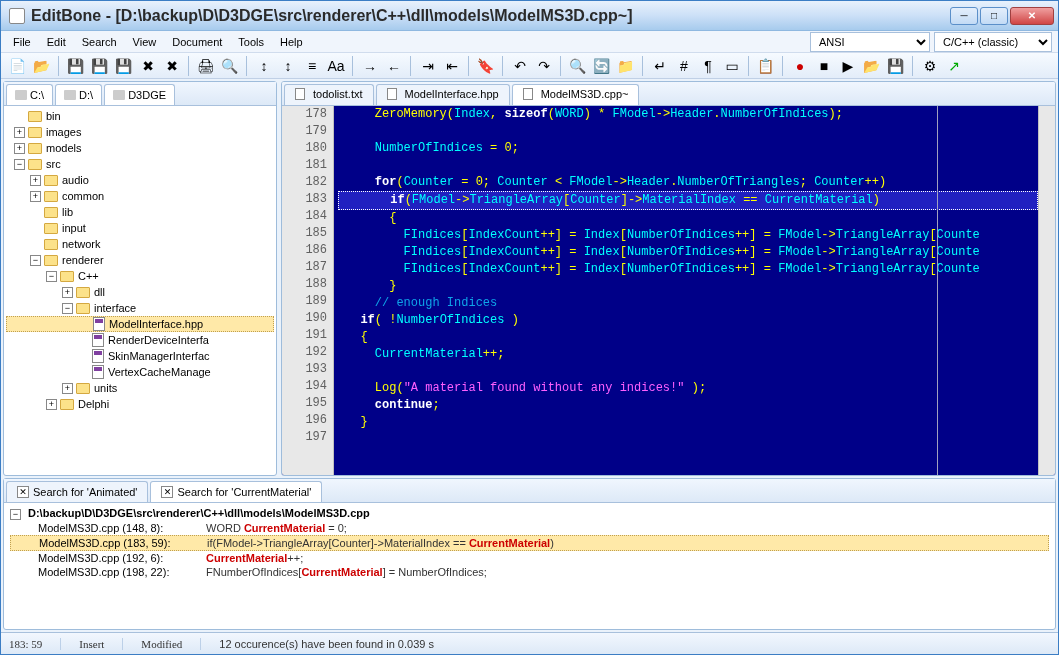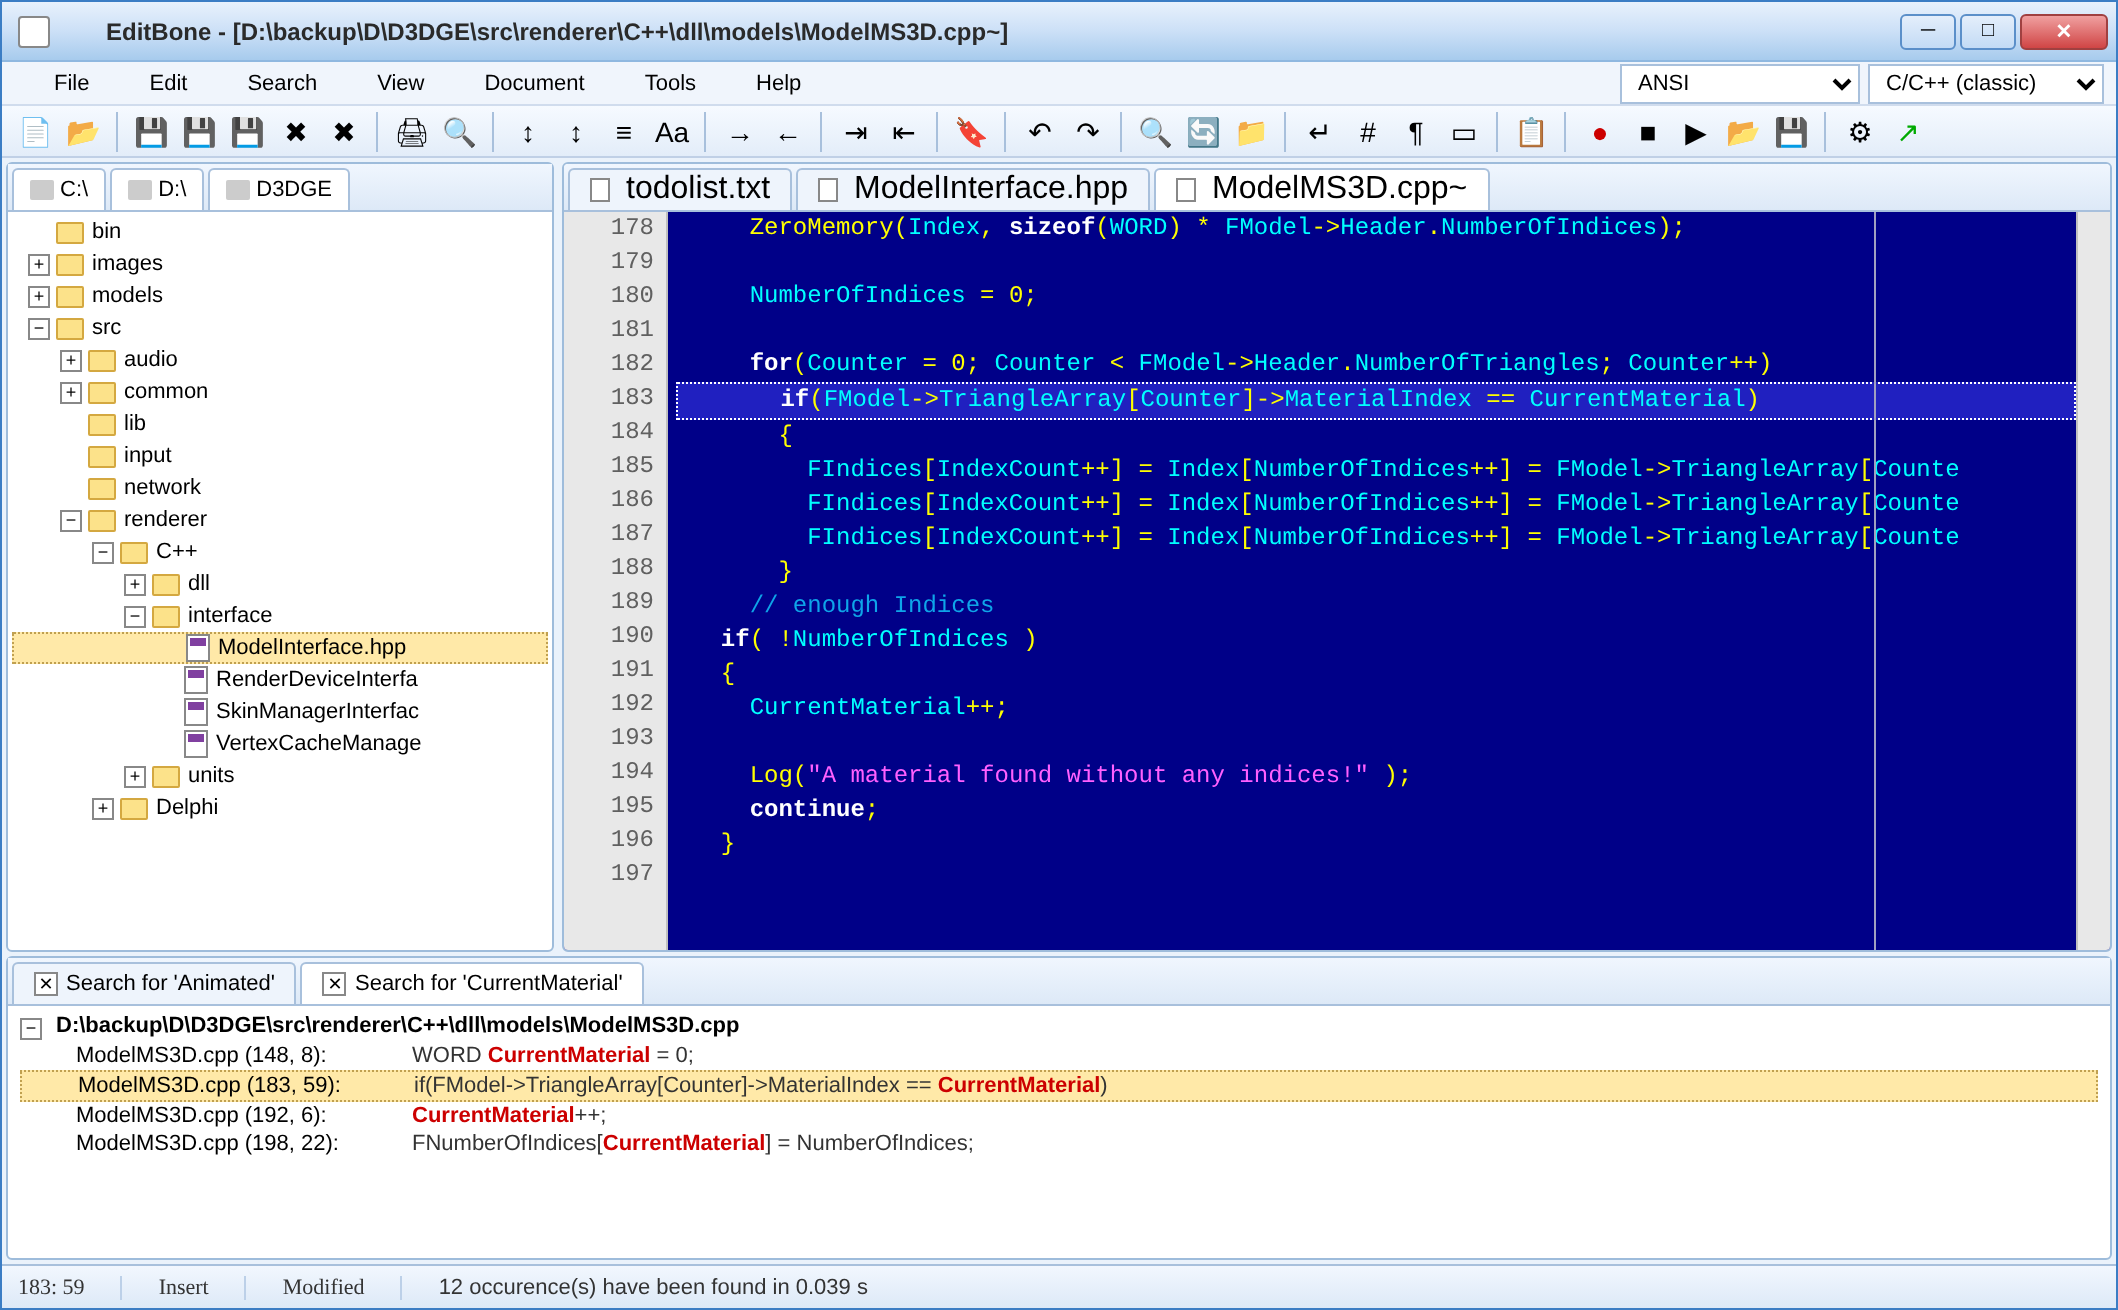--- a/index.html
+++ b/index.html
@@ -2,26 +2,26 @@
 <html><head>
 <meta charset="utf-8">
 <style>
 * { box-sizing: border-box; margin: 0; padding: 0; }
 body { font-family: Tahoma, sans-serif; font-size: 11px; background: #d4e4f7; overflow: hidden; width: 1059px; height: 655px; }
 
 .window { width: 1059px; height: 655px; display: flex; flex-direction: column; border: 1px solid #3b7dc4; background: #eaf2fb; }
 
 .titlebar { height: 30px; background: linear-gradient(to bottom, #e8f1fc 0%, #cce0f7 50%, #a7cbed 100%); display: flex; align-items: center; padding: 0 4px 0 8px; border-bottom: 1px solid #8fb8e0; }
 .titlebar-icon { width: 16px; height: 16px; background: #fff; border: 1px solid #888; margin-right: 6px; border-radius: 2px; }
-.titlebar-text { flex: 1; font-weight: bold; color: #2a2a2a; font-size: 12px; margin-left: 22px; }
+.titlebar-text { flex: 1; font-weight: bold; color: #2a2a2a; font-size: 16px; }
 .win-btn { width: 28px; height: 18px; margin-left: 2px; border: 1px solid #5b8fc9; border-radius: 3px; background: linear-gradient(#e4eefb, #c3dbf5); display: flex; align-items: center; justify-content: center; font-size: 10px; font-weight: bold; cursor: pointer; }
 .win-close { background: linear-gradient(#f0a0a0, #d04545); border-color: #a04040; color: #fff; width: 44px; }
 
 .menubar { height: 22px; background: #f0f5fc; display: flex; align-items: center; padding: 0 4px; border-bottom: 1px solid #d0dced; }
-.menu-item { padding: 3px 8px; cursor: pointer; margin-left: 14px; }
+.menu-item { padding: 3px 8px; cursor: pointer; }
 .menu-spacer { flex: 1; }
 .combo { border: 1px solid #a8c0dc; background: #fff; height: 20px; font-size: 11px; margin: 0 2px; padding: 1px 4px; }
 
 .toolbar { height: 26px; background: linear-gradient(#f6faff, #e3edf9); border-bottom: 1px solid #c0d0e6; display: flex; align-items: center; padding: 0 6px; gap: 2px; }
 .tb-btn { width: 22px; height: 22px; display: flex; align-items: center; justify-content: center; border-radius: 2px; cursor: pointer; font-size: 14px; }
 .tb-sep { width: 2px; height: 20px; border-left: 1px solid #a8c0dc; margin: 0 3px; }
 
 .main-area { flex: 1; display: flex; overflow: hidden; padding: 2px; gap: 4px; }
 
 .left-panel { width: 274px; display: flex; flex-direction: column; border: 1px solid #9ebcdb; background: #fff; border-radius: 3px; }
@@ -32,21 +32,21 @@
 .tree-row { display: flex; align-items: center; height: 16px; cursor: pointer; }
 .tree-row.selected { background: #ffe9a8; border: 1px dotted #c0a050; }
 .indent { display: inline-block; }
 .expander { width: 11px; height: 11px; border: 1px solid #888; background: #fff; display: flex; align-items: center; justify-content: center; font-size: 9px; line-height: 1; margin-right: 3px; cursor: pointer; }
 .folder-icon { width: 14px; height: 11px; background: #fce28a; border: 1px solid #d4a840; border-radius: 1px; margin-right: 4px; }
 .file-icon { width: 12px; height: 14px; background: #fff; border: 1px solid #888; margin-right: 4px; position: relative; }
 .file-icon.hpp::after { content:""; position:absolute; top:1px; left:1px; right:1px; height:4px; background:#8040a0; }
 
 .right-panel { flex: 1; display: flex; flex-direction: column; border: 1px solid #9ebcdb; background: #fff; border-radius: 3px; overflow: hidden; }
 .file-tabs { height: 24px; display: flex; background: linear-gradient(#f0f6fe,#dde9f7); border-bottom: 1px solid #a8c0dc; padding: 2px 2px 0; gap: 2px; }
-.file-tab { padding: 3px 10px; border: 1px solid #a8c0dc; border-bottom: none; background: #eef4fc; border-radius: 3px 3px 0 0; cursor: pointer; font-size: 16px; display: flex; align-items: center; gap: 4px; }
+.file-tab { padding: 3px 10px; border: 1px solid #a8c0dc; border-bottom: none; background: #eef4fc; border-radius: 3px 3px 0 0; cursor: pointer; font-size: 11px; display: flex; gap: 4px; }
 .file-tab.active { background: #fff; }
 
 .editor-wrap { flex: 1; display: flex; background: #000088; overflow: hidden; position: relative; }
 .gutter { width: 52px; background: #e8e8e8; color: #606060; text-align: right; padding-right: 6px; font-family: "Courier New", monospace; font-size: 12px; line-height: 17px; border-right: 1px solid #c0c0c0; }
 .code { flex: 1; font-family: "Courier New", monospace; font-size: 12px; line-height: 17px; color: #fff; padding-left: 4px; white-space: pre; overflow: hidden; }
 .code .kw { color: #ffffff; font-weight: bold; }
 .code .num { color: #ffff00; }
 .code .id { color: #00ffff; }
 .code .fn { color: #ffff00; }
 .code .op { color: #ffff00; }

